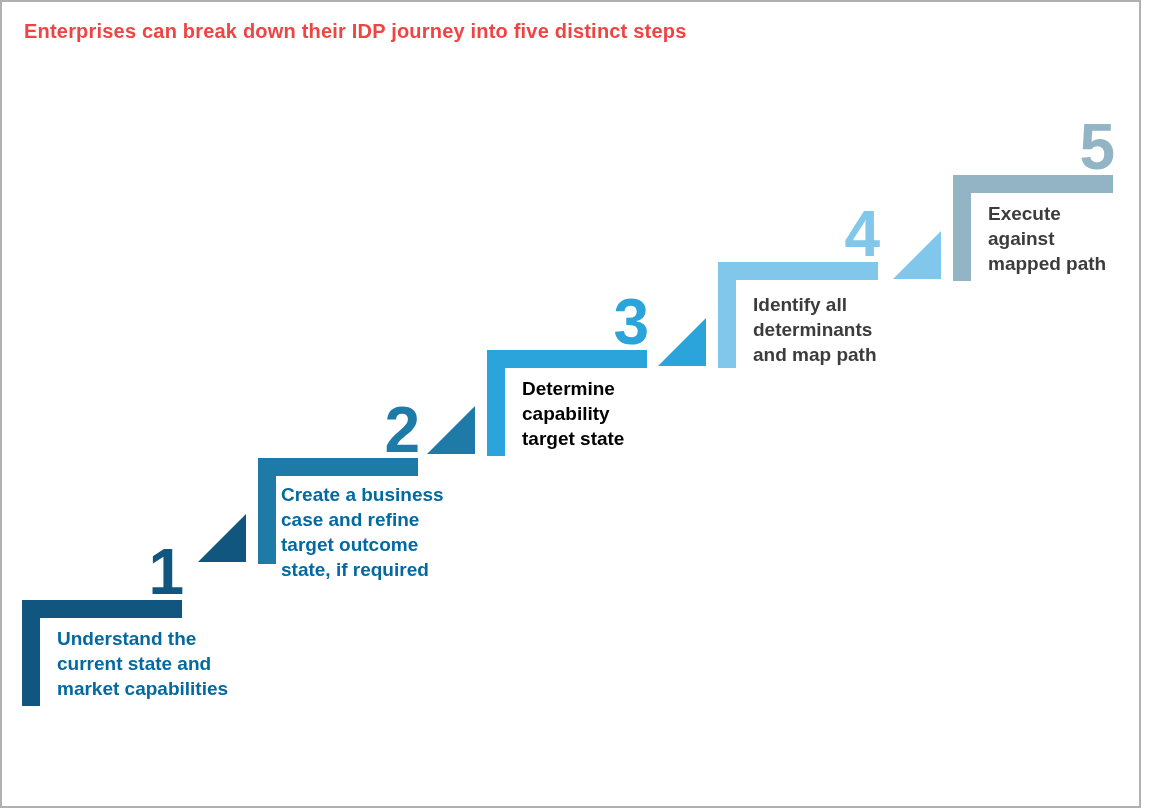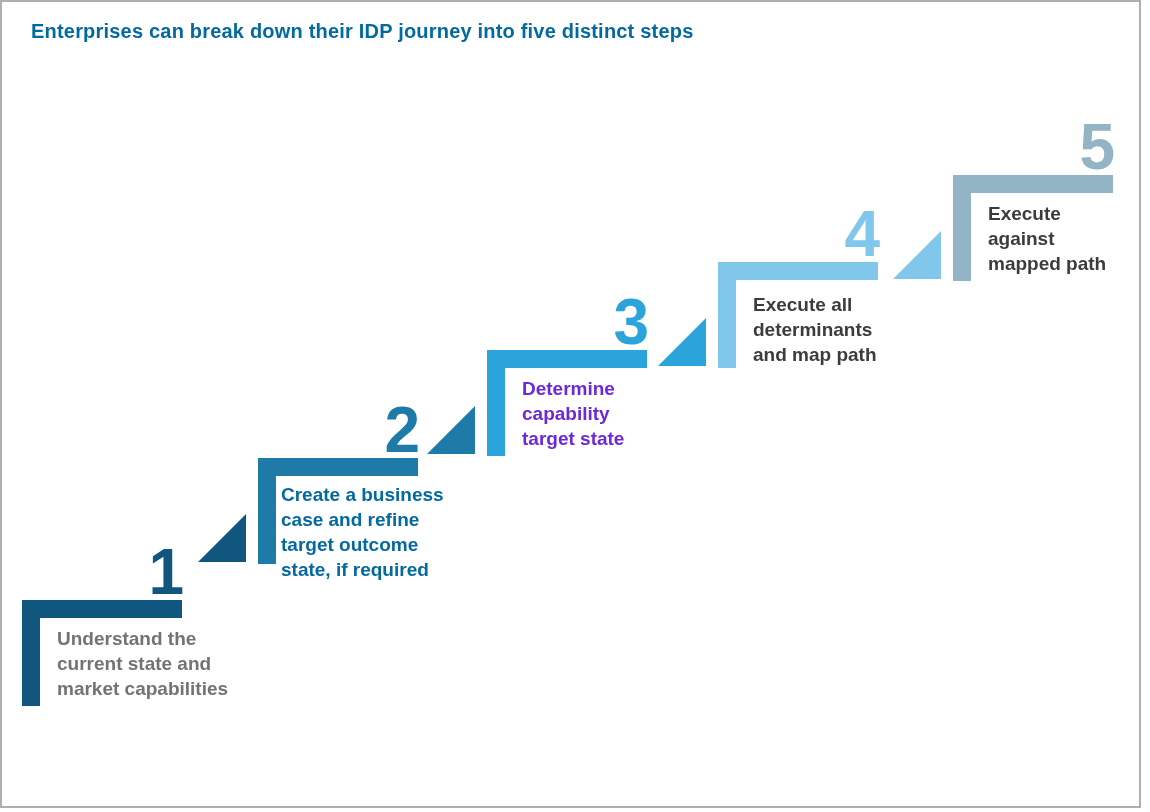--- a/index.html
+++ b/index.html
@@ -83,58 +83,58 @@
     height: 48px;
     clip-path: polygon(0 100%, 100% 0, 100% 100%);
   }
 </style>
 </head>
 <body>
 
 <div class="canvas">
   <div class="frame" style="border-color: rgb(176, 176, 176);"></div>
 
-  <div class="title" style="color: #0369a1; margin-left: 7px;">Enterprises can break down their IDP journey into five distinct steps</div>
+  <div class="title" style="color: #ef4444;">Enterprises can break down their IDP journey into five distinct steps</div>
 
   <div class="step step1" style="--c: #11567E;">
     <div class="num">1</div>
     <div class="bar-h"></div>
     <div class="bar-v"></div>
-    <div class="label" style="color: #737373;">Understand the
+    <div class="label" style="color: #0369a1;">Understand the
 current state and
 market capabilities</div>
   </div>
 
   <div class="step step2" style="--c: #1E7BA8;">
     <div class="arrow" style="background: rgb(17, 86, 126);"></div>
     <div class="num">2</div>
     <div class="bar-h"></div>
     <div class="bar-v"></div>
     <div class="label" style="color: #0369a1;">Create a business
 case and refine
 target outcome
 state, if required</div>
   </div>
 
   <div class="step step3" style="--c: #2BA4DC;">
     <div class="arrow" style="background: rgb(30, 123, 168);"></div>
     <div class="num">3</div>
     <div class="bar-h"></div>
     <div class="bar-v"></div>
-    <div class="label" style="color: #6d28d9;">Determine
+    <div class="label" style="color: #000000;">Determine
 capability
 target state</div>
   </div>
 
   <div class="step step4" style="--c: #81C7EC;">
     <div class="arrow" style="background: rgb(43, 164, 220);"></div>
     <div class="num">4</div>
     <div class="bar-h"></div>
     <div class="bar-v"></div>
-    <div class="label" style="color: rgb(60, 60, 60);">Execute all
+    <div class="label" style="color: rgb(60, 60, 60);">Identify all
 determinants
 and map path</div>
   </div>
 
   <div class="step step5" style="--c: #92B4C4;">
     <div class="arrow" style="background: rgb(129, 199, 236);"></div>
     <div class="num">5</div>
     <div class="bar-h"></div>
     <div class="bar-v"></div>
     <div class="label" style="color: rgb(60, 60, 60);">Execute

